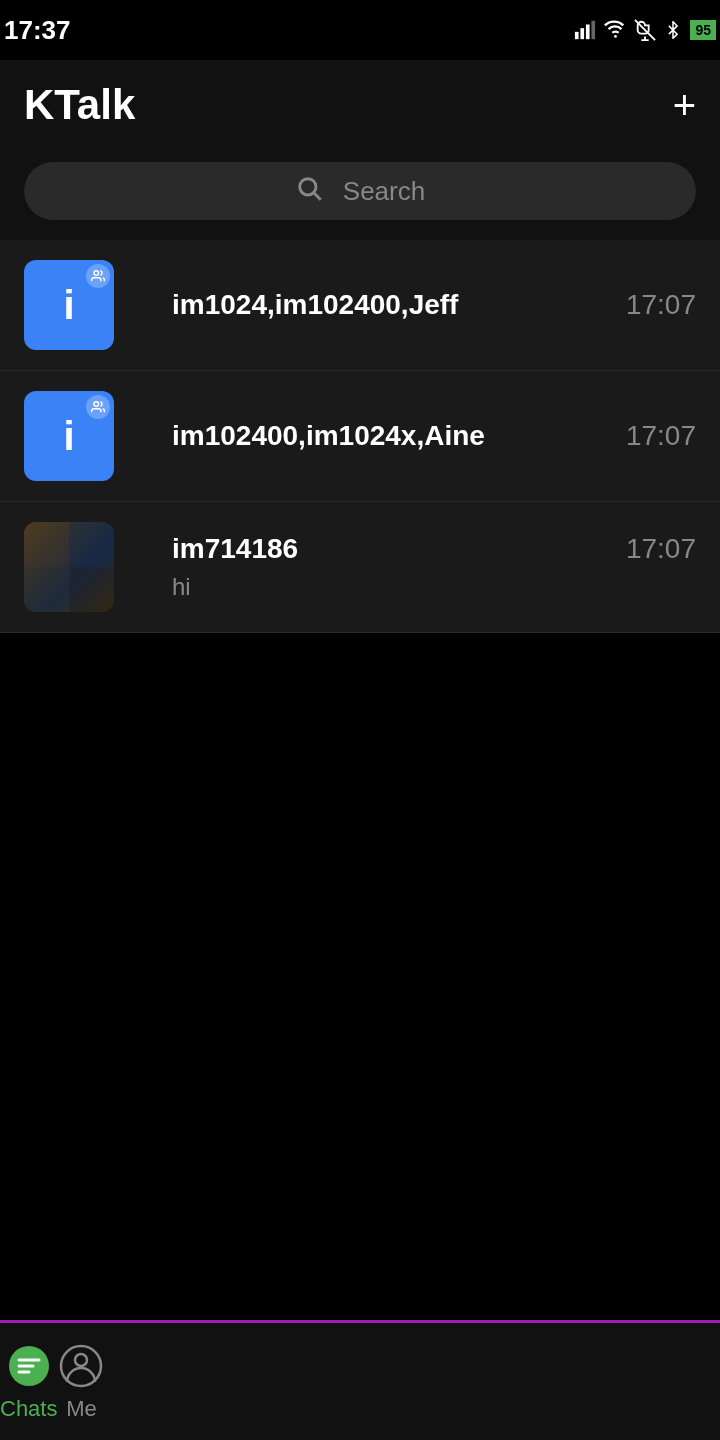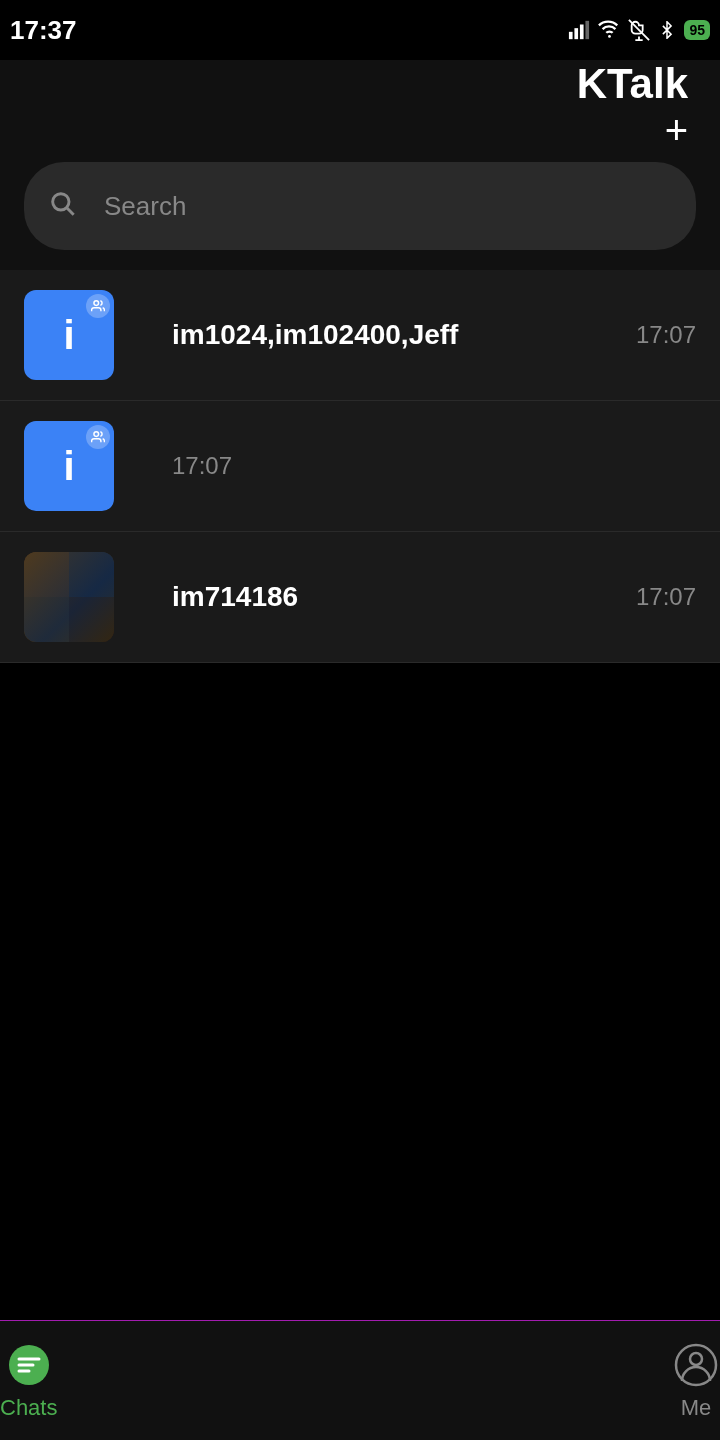--- a/index.html
+++ b/index.html
@@ -13,53 +13,52 @@
       overflow: hidden;
     }
 
     
     .status-bar {
       height: 60px;
       background: #000;
       display: flex;
       align-items: center;
       justify-content: space-between;
-      padding: 0 10px;
+      padding: 0 4px;
     }
     .status-time {
       font-size: 26px;
       font-weight: 600;
       color: #fff;
     }
     .status-icons {
       display: flex;
       align-items: center;
       gap: 8px;
       font-size: 20px;
       color: #fff;
     }
     .status-icons svg { width: 22px; height: 22px; fill: #fff; }
     .battery-badge {
       background: #4caf50;
       color: #000;
       font-size: 14px;
       font-weight: bold;
       padding: 2px 5px;
-      border-radius: 6px;
+      border-radius: 0;
     }
 
     
     .header {
       height: 90px;
       background: #111;
       display: flex;
-      align-items: flex-end;
+      align-items: center;
       justify-content: space-between;
-      padding: 0 32px;
-      flex-direction: column;
+      padding: 0 24px;
     }
     .app-title {
       font-size: 42px;
       font-weight: 800;
       color: #fff;
     }
     .add-button {
       font-size: 40px;
       color: #fff;
       cursor: pointer;
@@ -68,25 +67,26 @@
     }
 
     
     .search-bar-wrap {
       background: #111;
       padding: 12px 24px 20px;
     }
     .search-bar {
       background: #2a2a2a;
       border-radius: 40px;
-      height: 88px;
-      display: flex;
-      align-items: center;
-      gap: 28px;
+      height: 58px;
+      display: flex;
+      align-items: center;
+      gap: 20px;
       padding: 0 24px;
+      justify-content: center;
     }
     .search-icon-wrap {
       color: #888;
       font-size: 22px;
     }
     .search-placeholder {
       font-size: 26px;
       color: #888;
     }
 
@@ -145,21 +145,21 @@
       display: flex;
       justify-content: space-between;
       align-items: center;
     }
     .chat-name {
       font-size: 28px;
       font-weight: 600;
       color: #fff;
     }
     .chat-time {
-      font-size: 24px;
+      font-size: 28px;
       color: #888;
     }
     .chat-preview-row {
       display: flex;
       justify-content: space-between;
       align-items: center;
     }
     .chat-preview {
       font-size: 24px;
       color: #888;
@@ -170,24 +170,24 @@
     }
 
     
     .bottom-nav {
       position: absolute;
       bottom: 0;
       left: 0;
       width: 720px;
       height: 120px;
       background: #111;
-      border-top: 1px solid #a21caf;
-      display: flex;
-      align-items: center;
-      justify-content: space-between;
+      border-top: 3px solid #a21caf;
+      display: flex;
+      align-items: center;
+      justify-content: flex-start;
     }
     .nav-item {
       display: flex;
       flex-direction: column;
       align-items: center;
       gap: 6px;
       cursor: pointer;
     }
     .nav-icon {
       width: 48px;
@@ -308,20 +308,21 @@
       <div class="avatar-group-badge">
         <svg viewBox="0 0 24 24" width="14" height="14" fill="none" stroke="#fff" stroke-width="2.5">
           <path d="M17 21v-2a4 4 0 00-4-4H5a4 4 0 00-4 4v2"></path>
           <circle cx="9" cy="7" r="4"></circle>
           <path d="M23 21v-2a4 4 0 00-3-3.87M16 3.13a4 4 0 010 7.75"></path>
         </svg>
       </div>
     </div>
     <div class="chat-info">
       <div class="chat-name-row">
+        <span class="chat-name">im102400,im1024x,Aine</span>
         <span class="chat-time">17:07</span>
       </div>
     </div>
   </div>
 
   <div class="chat-item">
     <div class="photo-avatar">
       <div class="photo-avatar-inner">
         <div class="photo-segment-1" style="background:#4a3520;"></div>
         <div class="photo-segment-2" style="background:#1a2a40;"></div>
@@ -329,20 +330,23 @@
         <div class="photo-segment-4" style="background:#2a1a10;"></div>
       </div>
 
       <div style="position:absolute;top:0;left:0;width:100%;height:100%;background:linear-gradient(135deg, rgba(80,60,30,0.7) 0%, rgba(20,40,70,0.7) 60%, rgba(60,50,20,0.5) 100%); border-radius:12px;"></div>
     </div>
     <div class="chat-info">
       <div class="chat-name-row">
         <span class="chat-name">im714186</span>
         <span class="chat-time">17:07</span>
       </div>
+      <div class="chat-preview-row">
+        <span class="chat-preview">hi</span>
+      </div>
     </div>
   </div>
 
 </div>
 
 <div class="bottom-nav">
 
   <div class="nav-item active">
     <svg class="nav-icon" viewBox="0 0 48 48">
       <circle cx="24" cy="24" r="20" fill="#4caf50"></circle>

